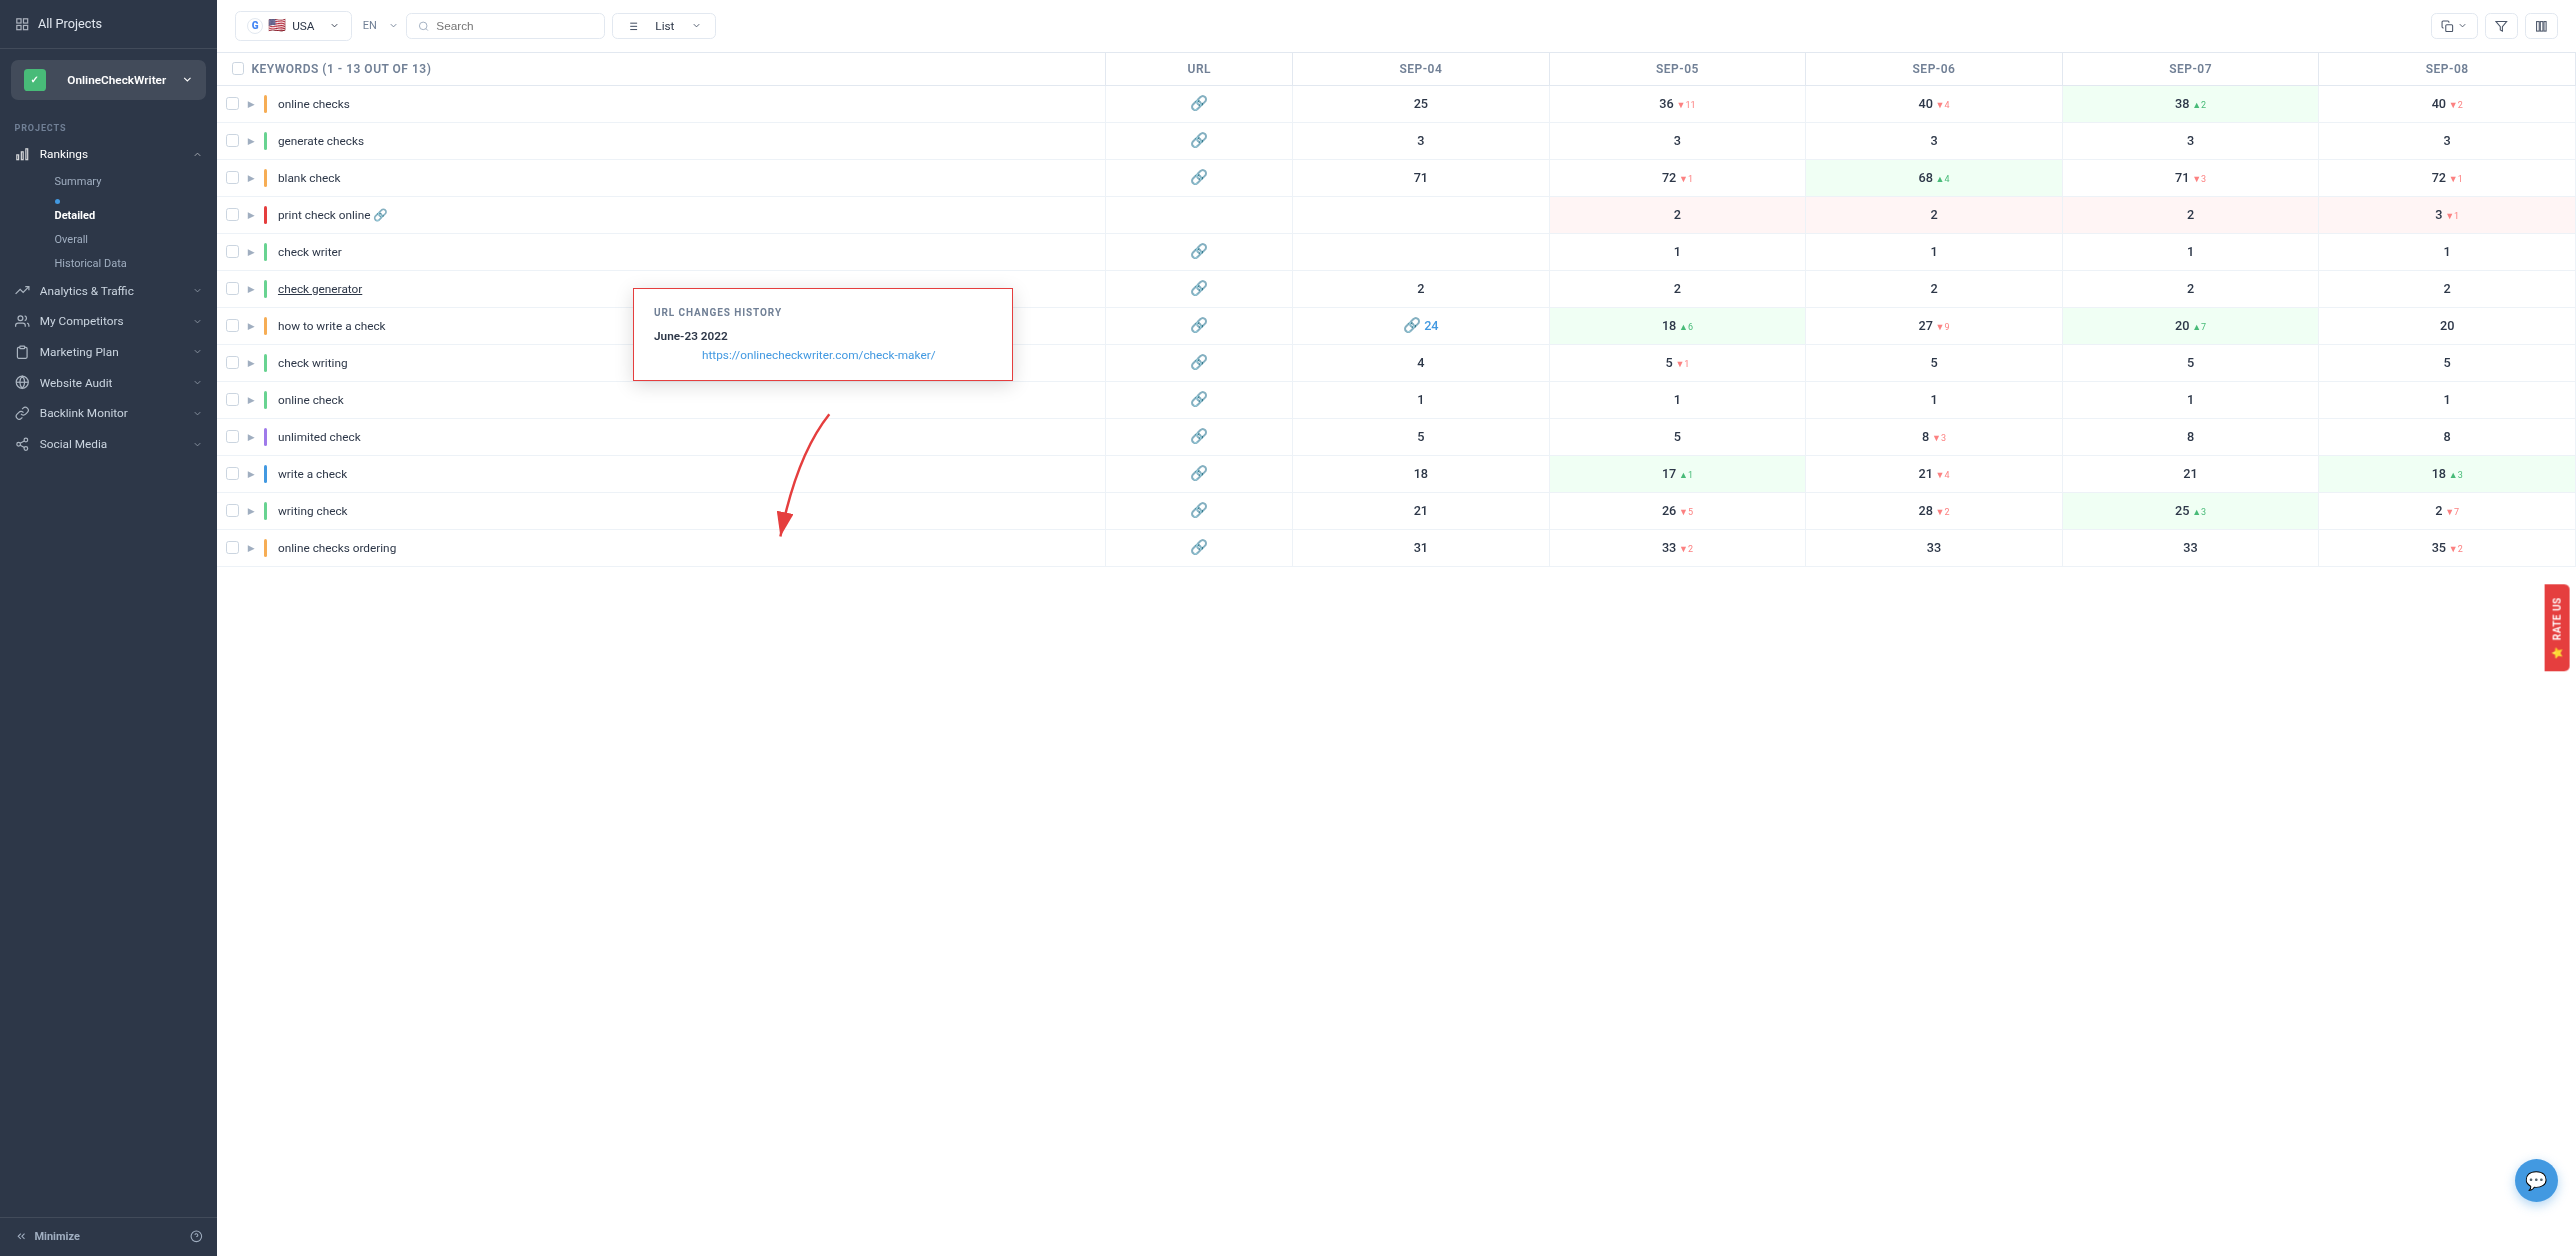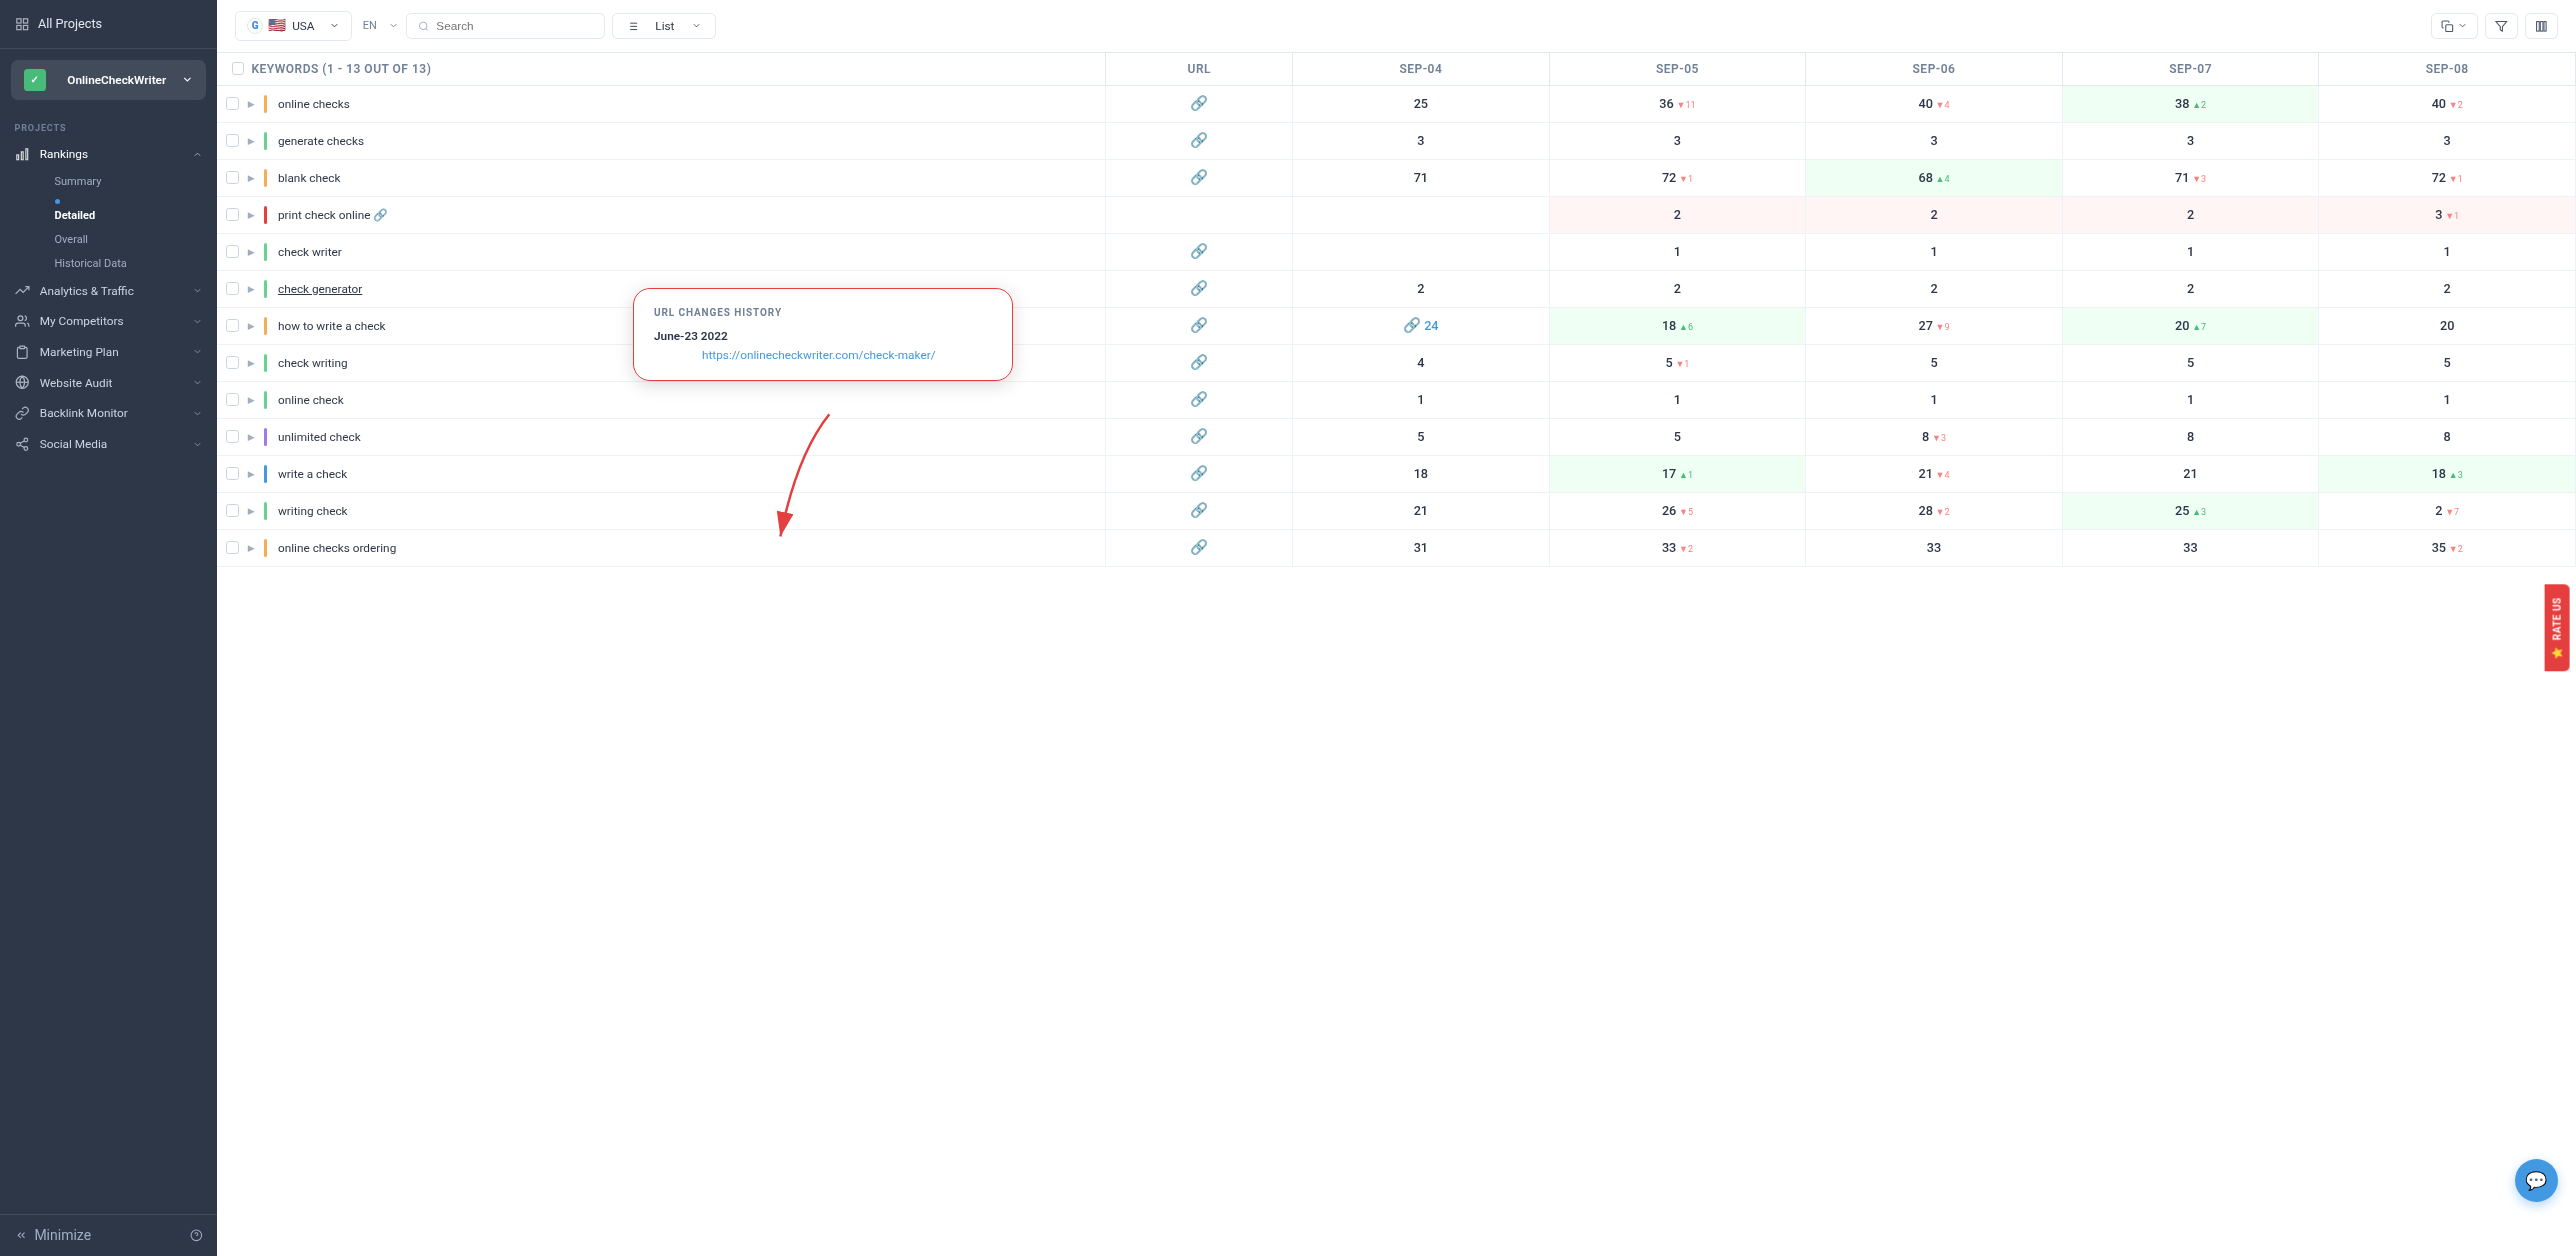--- a/index.html
+++ b/index.html
@@ -82,21 +82,22 @@
     .sub-nav-item.active .dot { display: block; }
     .sidebar-footer {
       margin-top: auto;
       padding: 12.7px 14.5px;
       border-top: 0.9px solid rgba(255,255,255,0.1);
       display: flex;
       align-items: center;
       justify-content: space-between;
       color: #a0aec0;
       cursor: pointer;
-      font-size: 14px;
+      font-size: 11px;
+      font-weight: bold;
     }
 
     
     .main-content {
       flex: 1;
       display: flex;
       flex-direction: column;
       overflow: hidden;
       background: #fff;
     }
@@ -235,21 +236,21 @@
     tbody tr td:first-child { position: relative; }
 
     
     .url-popup {
       position: absolute;
       top: 235px;
       left: 416px;
       width: 380px;
       background: #fff;
       border: 1.8px solid #e53e3e;
-      border-radius: 17px;
+      border-radius: 0;
       padding: 18px 20px;
       z-index: 100;
       box-shadow: 0 3.6px 18px rgba(0,0,0,0.15);
     }
     .url-popup-title {
       font-size: 10px;
       font-weight: 700;
       color: #718096;
       letter-spacing: 0.9px;
       text-transform: uppercase;

